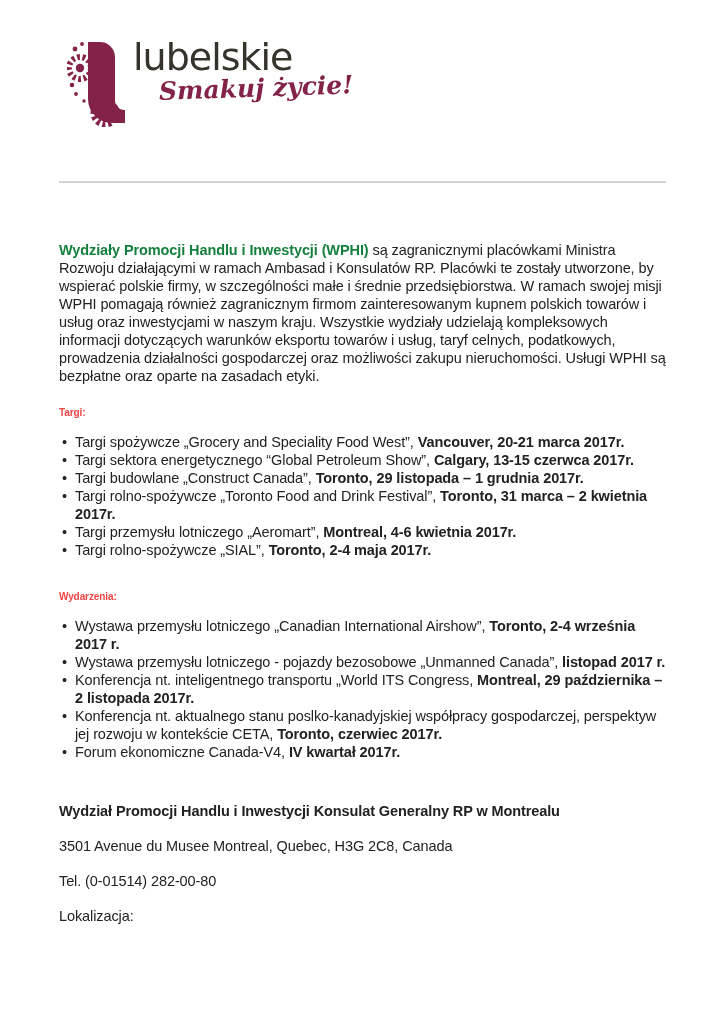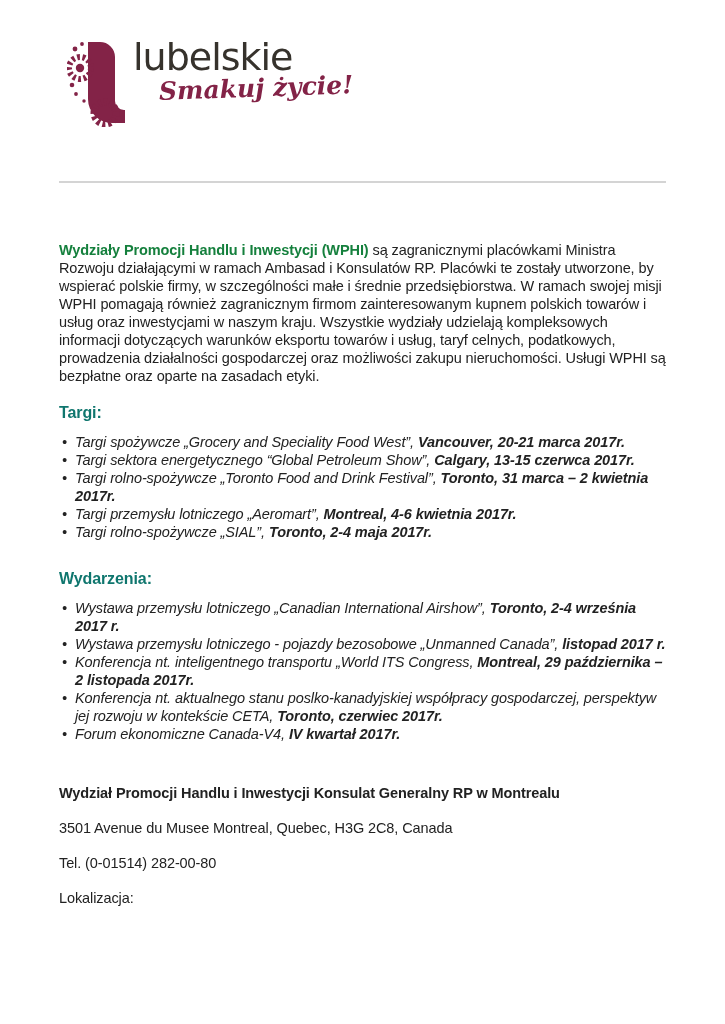--- a/index.html
+++ b/index.html
@@ -54,32 +54,31 @@
     margin: 49px 0 0 0;
   }
 
   
   .content { font-size: 14.5px; line-height: 18px; letter-spacing: -0.1px; }
   .intro { margin: 58px 0 0 0; }
   .red { color: #15803d; }
   b, strong, .bold { font-weight: bold; }
   .list-header { font-weight: bold; margin: 15px 0 0 0; }
   .section-heading {
-    color: #0f766e;
+    color: #ef4444;
     font-weight: bold;
-    font-size: 16px;
+    font-size: 10px;
     margin: 19px 0 0 0;
     line-height: 18px;
   }
   .section-heading.wyd { margin-top: 29px; }
   ul.events {
     list-style: none;
     margin: 11px 0 0 0;
     padding: 0;
-    font-style: italic;
   }
   ul.events li {
     position: relative;
     padding-left: 16px;
   }
   ul.events li::before {
     content: "\2022";
     position: absolute;
     left: 3px;
     top: 0;
@@ -117,20 +116,21 @@
   <main class="content">
 
     <p class="intro"><strong class="red">Wydziały Promocji Handlu i Inwestycji (WPHI)</strong><span> są zagranicznymi placówkami Ministra Rozwoju działającymi w ramach Ambasad i Konsulatów RP. Placówki te zostały utworzone, by wspierać polskie firmy, w szczególności małe i średnie przedsiębiorstwa. W ramach swojej misji WPHI pomagają również zagranicznym firmom zainteresowanym kupnem polskich towarów i usług oraz inwestycjami w naszym kraju. Wszystkie wydziały udzielają kompleksowych informacji dotyczących warunków eksportu towarów i usług, taryf celnych, podatkowych, prowadzenia działalności gospodarczej oraz możliwości zakupu nieruchomości. Usługi WPHI są bezpłatne oraz oparte na zasadach etyki.</span></p>
 
 
     <h3 class="section-heading">Targi:</h3>
 
     <ul class="events">
       <li><span>Targi spożywcze „Grocery and Speciality Food West”, </span><strong>Vancouver, 20-21 marca 2017r.</strong></li>
       <li><span>Targi sektora energetycznego “Global Petroleum Show”, </span><strong>Calgary, 13-15 czerwca 2017r.</strong></li>
+      <li><span>Targi budowlane „Construct Canada”, </span><strong>Toronto, 29 listopada – 1 grudnia 2017r.</strong></li>
       <li><span>Targi rolno-spożywcze „Toronto Food and Drink Festival”, </span><strong>Toronto, 31 marca – 2 kwietnia 2017r.</strong></li>
       <li><span>Targi przemysłu lotniczego „Aeromart”, </span><strong>Montreal, 4-6 kwietnia 2017r.</strong></li>
       <li><span>Targi rolno-spożywcze „SIAL”, </span><strong>Toronto, 2-4 maja 2017r.</strong></li>
     </ul>
 
     <h3 class="section-heading wyd">Wydarzenia:</h3>
 
     <ul class="events">
       <li><span>Wystawa przemysłu lotniczego „Canadian International Airshow”, </span><strong>Toronto, 2-4 września 2017 r.</strong></li>
       <li><span>Wystawa przemysłu lotniczego - pojazdy bezosobowe „Unmanned Canada”, </span><strong>listopad 2017 r.</strong></li>

